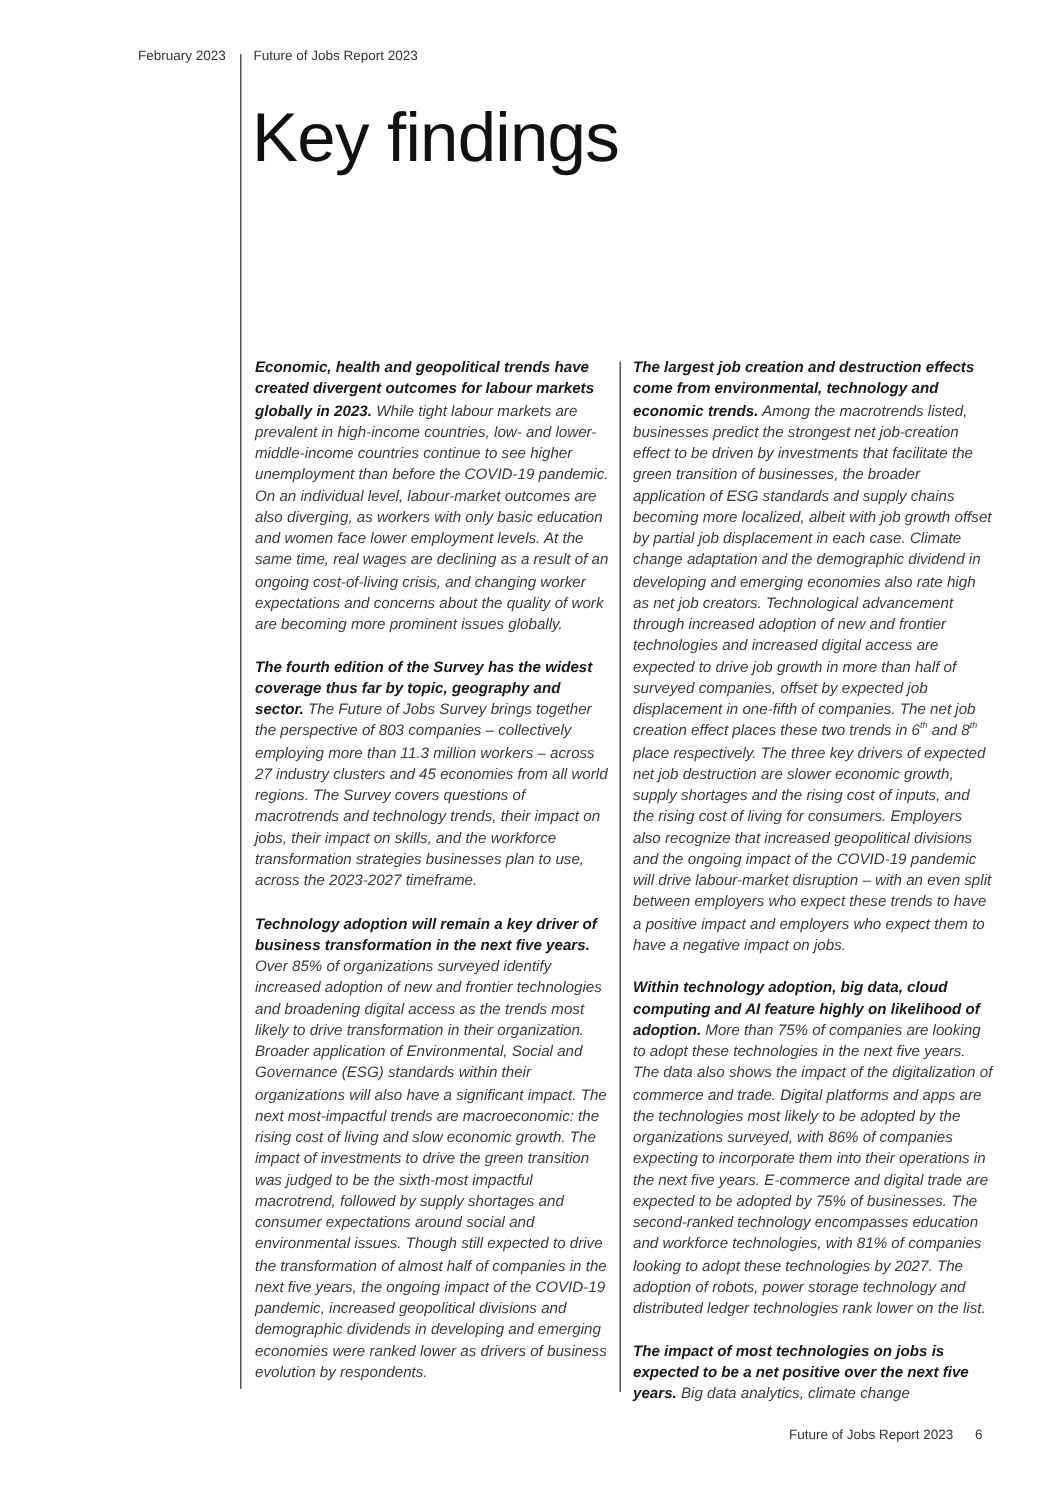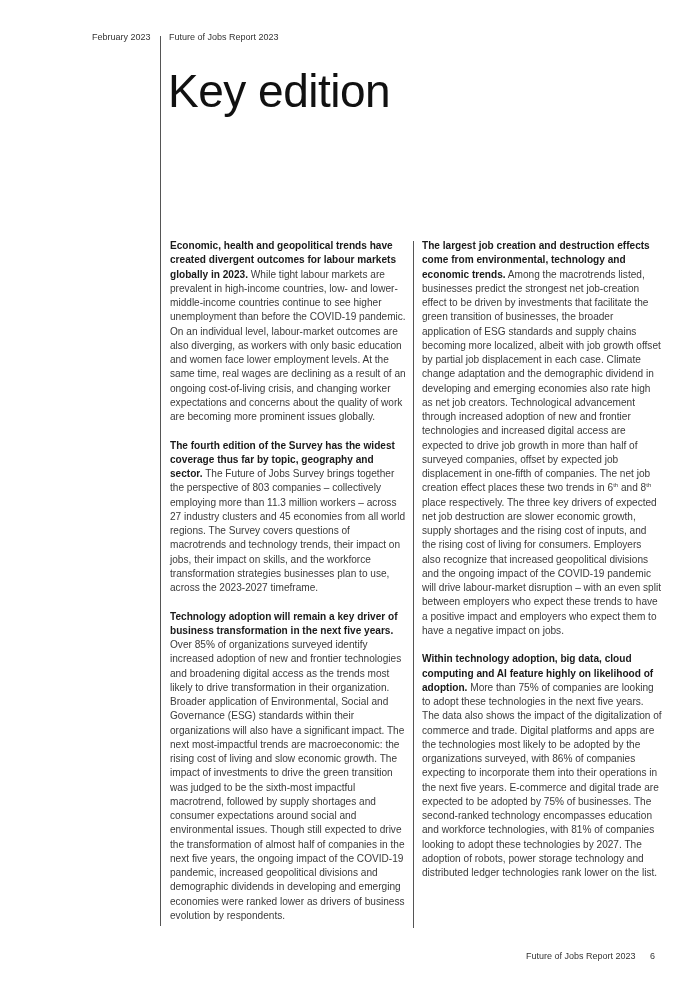--- a/index.html
+++ b/index.html
@@ -7,51 +7,54 @@
          font-family: "Liberation Sans", sans-serif; color: #1a1a1a; }
   .hdr-date { position: absolute; left: 92px; top: 32px; font-size: 9px; color: #333; }
   .hdr-title { position: absolute; left: 169px; top: 32px; font-size: 9px; color: #333; }
   .rule-left { position: absolute; left: 160px; top: 36px; width: 1px; height: 890px; background: #555; }
   .rule-mid { position: absolute; left: 413px; top: 241px; width: 1px; height: 687px; background: #555; }
   .page-title { position: absolute; left: 168px; top: 66px; font-size: 46px; font-weight: normal;
                 letter-spacing: -0.5px; color: #111; margin: 0; line-height: 1.1; }
   .col { position: absolute; top: 239px; font-size: 10.1px; line-height: 14.25px; color: #3a3a3a; }
   .col-left { left: 170px; width: 236px; }
   .col-right { left: 422px; width: 240px; }
-  .col p { margin: 0 0 14.25px 0; }
+  .col p { margin: 0 0 14.25px 0; font-style: italic; }
   .col b { color: #1a1a1a; font-weight: bold; }
   .footer-title { position: absolute; left: 526px; top: 951px; font-size: 9px; color: #333; }
   .footer-page { position: absolute; left: 650px; top: 951px; font-size: 9px; color: #333; }
   sup { font-size: 6px; line-height: 0; }
 </style>
 </head>
 <body>
 
 <div class="hdr-date">February 2023</div>
 <div class="hdr-title">Future of Jobs Report 2023</div>
 <div class="rule-left"></div>
 <div class="rule-mid"></div>
 
-<h1 class="page-title">Key edition</h1>
+<h1 class="page-title">Key findings</h1>
 
 <div class="col col-left">
   <p>
     <b>Economic, health and geopolitical trends have created divergent outcomes for labour markets globally in 2023.</b><span> While tight labour markets are prevalent in high-income countries, low- and lower-middle-income countries continue to see higher unemployment than before the COVID-19 pandemic. On an individual level, labour-market outcomes are also diverging, as workers with only basic education and women face lower employment levels. At the same time, real wages are declining as a result of an ongoing cost-of-living crisis, and changing worker expectations and concerns about the quality of work are becoming more prominent issues globally.</span>
   </p>
   <p>
     <b>The fourth edition of the Survey has the widest coverage thus far by topic, geography and sector.</b><span> The Future of Jobs Survey brings together the perspective of 803 companies – collectively employing more than 11.3 million workers – across 27 industry clusters and 45 economies from all world regions. The Survey covers questions of macrotrends and technology trends, their impact on jobs, their impact on skills, and the workforce transformation strategies businesses plan to use, across the 2023-2027 timeframe.</span>
   </p>
   <p>
     <b>Technology adoption will remain a key driver of business transformation in the next five years.</b><span> Over 85% of organizations surveyed identify increased adoption of new and frontier technologies and broadening digital access as the trends most likely to drive transformation in their organization. Broader application of Environmental, Social and Governance (ESG) standards within their organizations will also have a significant impact. The next most-impactful trends are macroeconomic: the rising cost of living and slow economic growth. The impact of investments to drive the green transition was judged to be the sixth-most impactful macrotrend, followed by supply shortages and consumer expectations around social and environmental issues. Though still expected to drive the transformation of almost half of companies in the next five years, the ongoing impact of the COVID-19 pandemic, increased geopolitical divisions and demographic dividends in developing and emerging economies were ranked lower as drivers of business evolution by respondents.</span>
   </p>
 </div>
 
 <div class="col col-right">
   <p>
     <b>The largest job creation and destruction effects come from environmental, technology and economic trends.</b><span> Among the macrotrends listed, businesses predict the strongest net job-creation effect to be driven by investments that facilitate the green transition of businesses, the broader application of ESG standards and supply chains becoming more localized, albeit with job growth offset by partial job displacement in each case. Climate change adaptation and the demographic dividend in developing and emerging economies also rate high as net job creators. Technological advancement through increased adoption of new and frontier technologies and increased digital access are expected to drive job growth in more than half of surveyed companies, offset by expected job displacement in one-fifth of companies. The net job creation effect places these two trends in 6</span><sup>th</sup><span> and 8</span><sup>th</sup><span> place respectively. The three key drivers of expected net job destruction are slower economic growth, supply shortages and the rising cost of inputs, and the rising cost of living for consumers. Employers also recognize that increased geopolitical divisions and the ongoing impact of the COVID-19 pandemic will drive labour-market disruption – with an even split between employers who expect these trends to have a positive impact and employers who expect them to have a negative impact on jobs.</span>
   </p>
   <p>
     <b>Within technology adoption, big data, cloud computing and AI feature highly on likelihood of adoption.</b><span> More than 75% of companies are looking to adopt these technologies in the next five years. The data also shows the impact of the digitalization of commerce and trade. Digital platforms and apps are the technologies most likely to be adopted by the organizations surveyed, with 86% of companies expecting to incorporate them into their operations in the next five years. E-commerce and digital trade are expected to be adopted by 75% of businesses. The second-ranked technology encompasses education and workforce technologies, with 81% of companies looking to adopt these technologies by 2027. The adoption of robots, power storage technology and distributed ledger technologies rank lower on the list.</span>
   </p>
+  <p>
+    <b>The impact of most technologies on jobs is expected to be a net positive over the next five years.</b><span> Big data analytics, climate change</span>
+  </p>
 </div>
 
 <div class="footer-title">Future of Jobs Report 2023</div>
 <div class="footer-page">6</div>
 
 </body></html>

